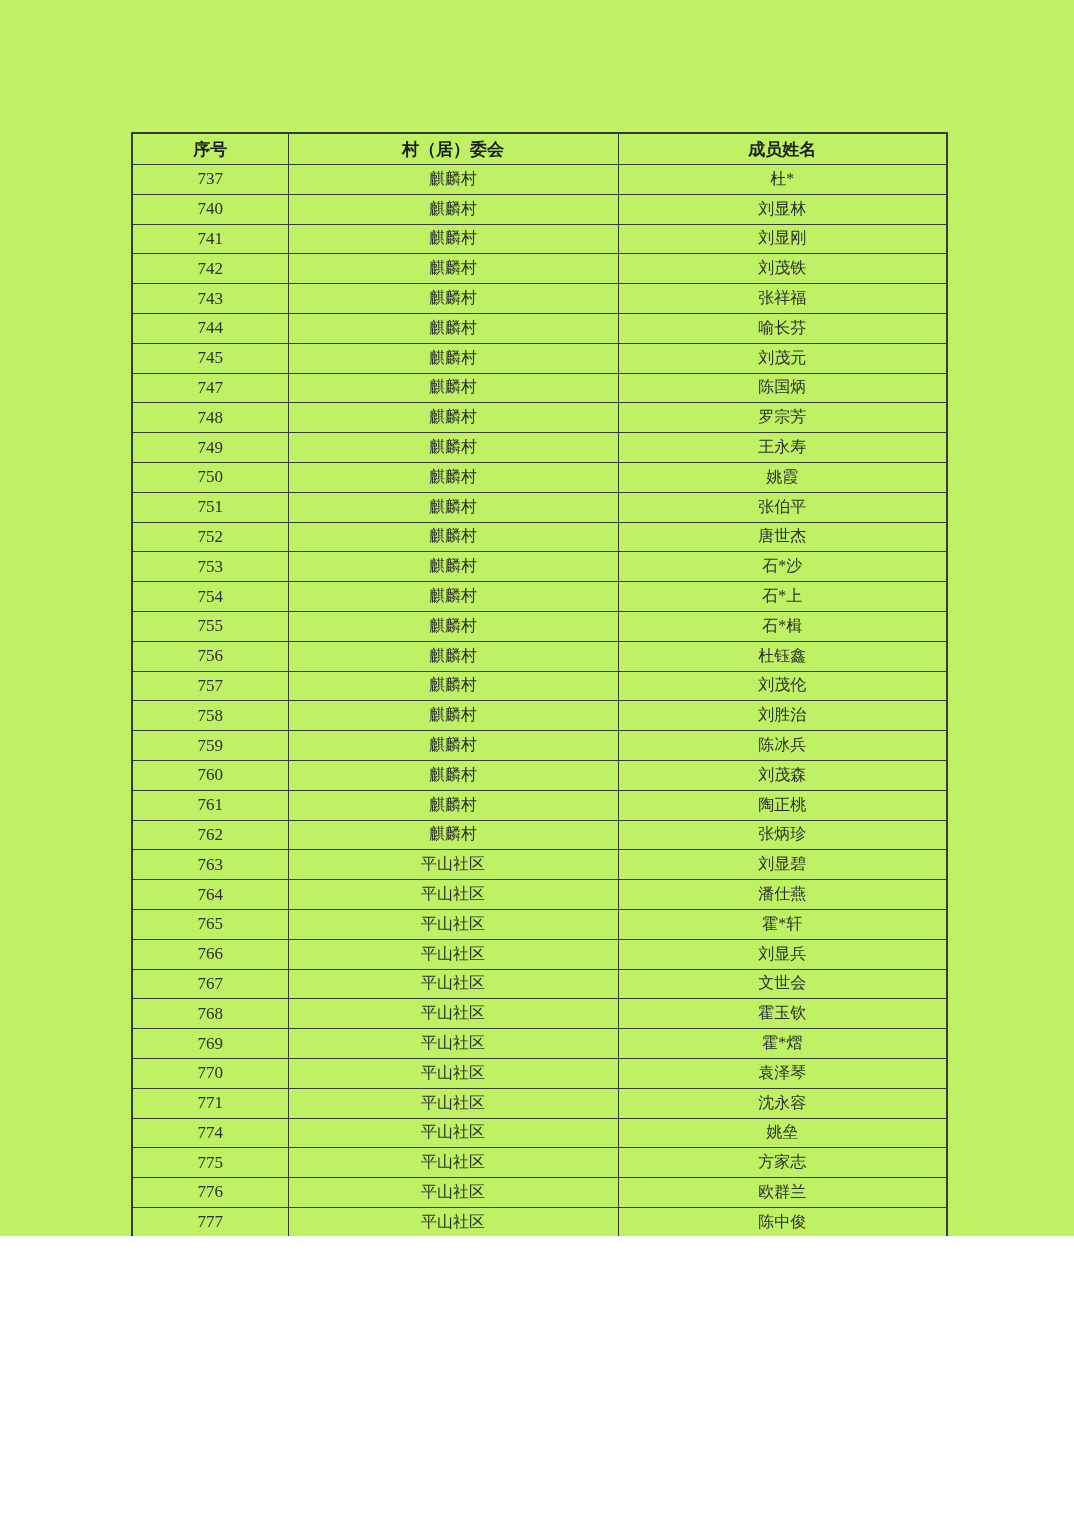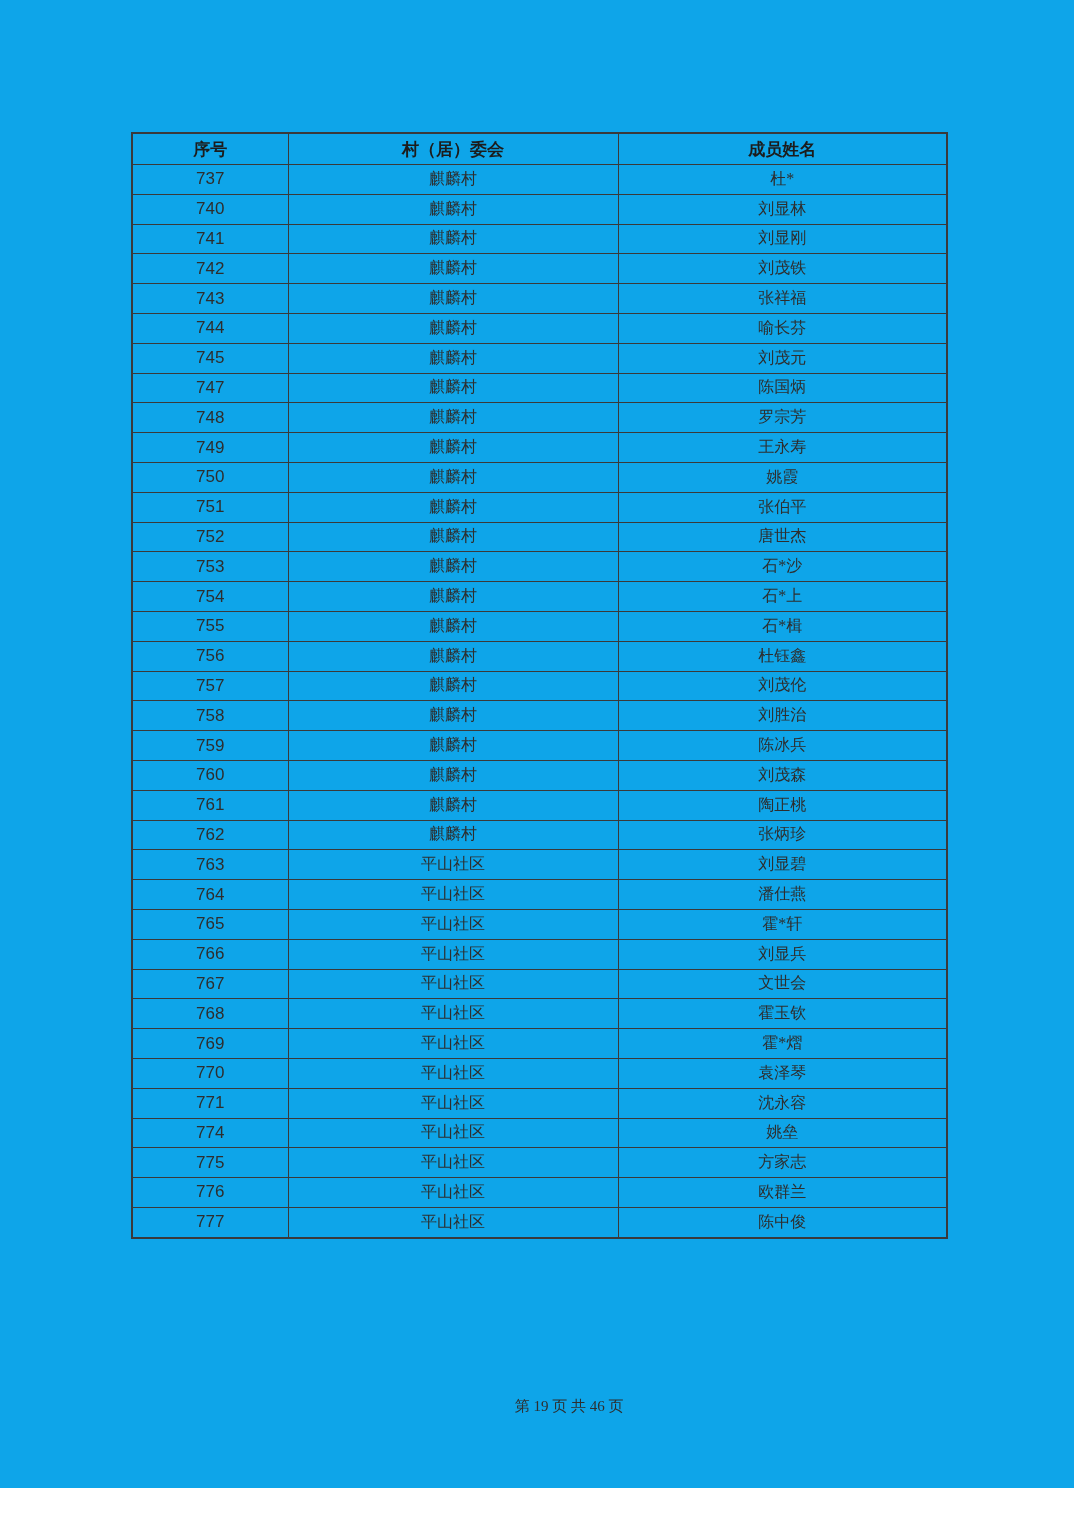--- a/index.html
+++ b/index.html
@@ -1,20 +1,20 @@
 <!DOCTYPE html>
 <html><head>
 <meta charset="utf-8">
 <style>
   html,body{margin:0;padding:0;background:#ffffff;}
   .page{
     position:relative;
     width:1074px;
-    height:1488px;
-    background:#0ea5e9;
+    height:1236px;
+    background:#bef264;
     overflow:hidden;
     font-family:"Liberation Serif","DejaVu Serif",serif;
     color:#262626;
   }
   table.roster{
     position:absolute;
     left:131px;
     top:132px;
     width:815px;
     border-collapse:collapse;
@@ -41,21 +41,21 @@
     color:#1c1c1c;
   }
   table.roster tbody td{
     height:28.8px;
     font-size:16px;
     font-weight:normal;
     color:#2e2e2e;
   }
   table.roster tbody td.num{
     font-size:17px;
-    font-family:Liberation Sans, sans-serif;
+    font-family:Liberation Serif, serif;
     margin-top:12px;
   }
   .footer{
     position:absolute;
     left:0;
     top:1397px;
     width:100%;
     text-align:center;
     font-size:15px;
     color:#2e2e2e;

